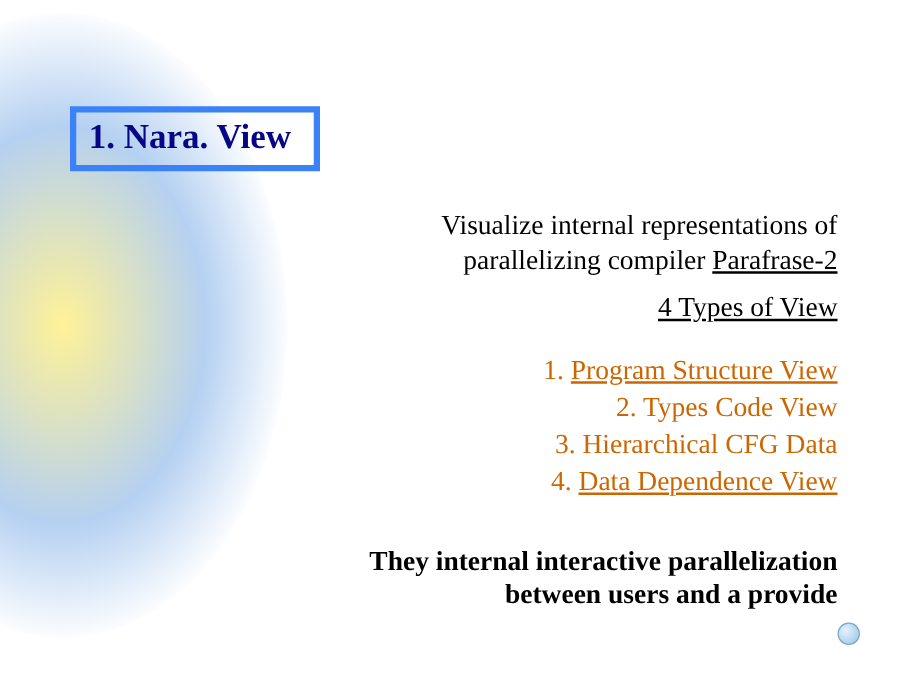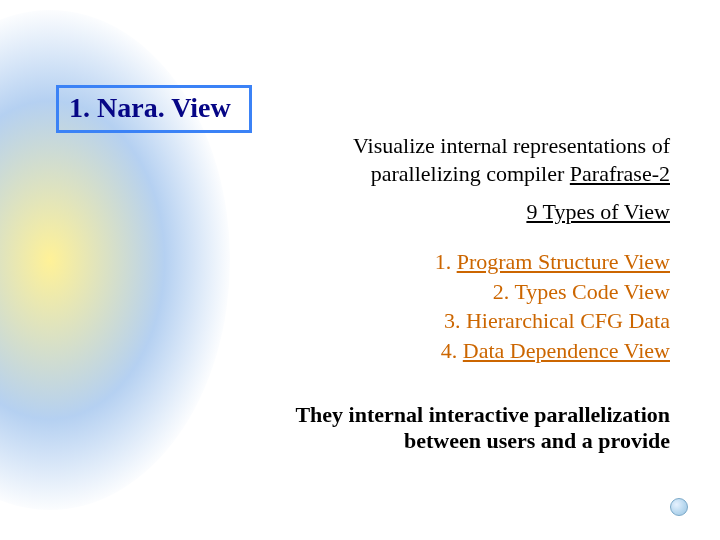--- a/index.html
+++ b/index.html
@@ -21,22 +21,23 @@
     border-radius: 50%;
     z-index: 0;
   }
   .content {
     position: relative;
     z-index: 1;
     padding: 85px 50px 0 56px;
   }
   .title-box {
     display: inline-block;
-    border: 3px solid #3b82f6;
+    border: 5px solid #3b82f6;
     padding: 4px 18px 6px 10px;
+    margin-bottom: 30px;
   }
   .title-text {
     font-size: 28px;
     font-weight: bold;
     color: #060686;
   }
   .body-section {
     padding-left: 30px;
     text-align: right;
   }
@@ -102,21 +103,21 @@
     <span class="title-text">1. Nara. View</span>
   </div>
 
   <div class="body-section">
 
     <div class="intro-line1">Visualize internal representations of</div>
     <div class="intro-line2">
       <span>parallelizing compiler </span><span class="underline">Parafrase-2</span>
     </div>
 
-    <div class="types-heading">9 Types of View</div>
+    <div class="types-heading">4 Types of View</div>
 
     <div class="views-list">
       <div class="view-item">
         <span>1. </span><span class="u">Program Structure View</span>
       </div>
       <div class="view-item">
         <span>2. </span><span>Types Code View</span>
       </div>
       <div class="view-item">
         <span>3. </span><span>Hierarchical CFG Data</span>

